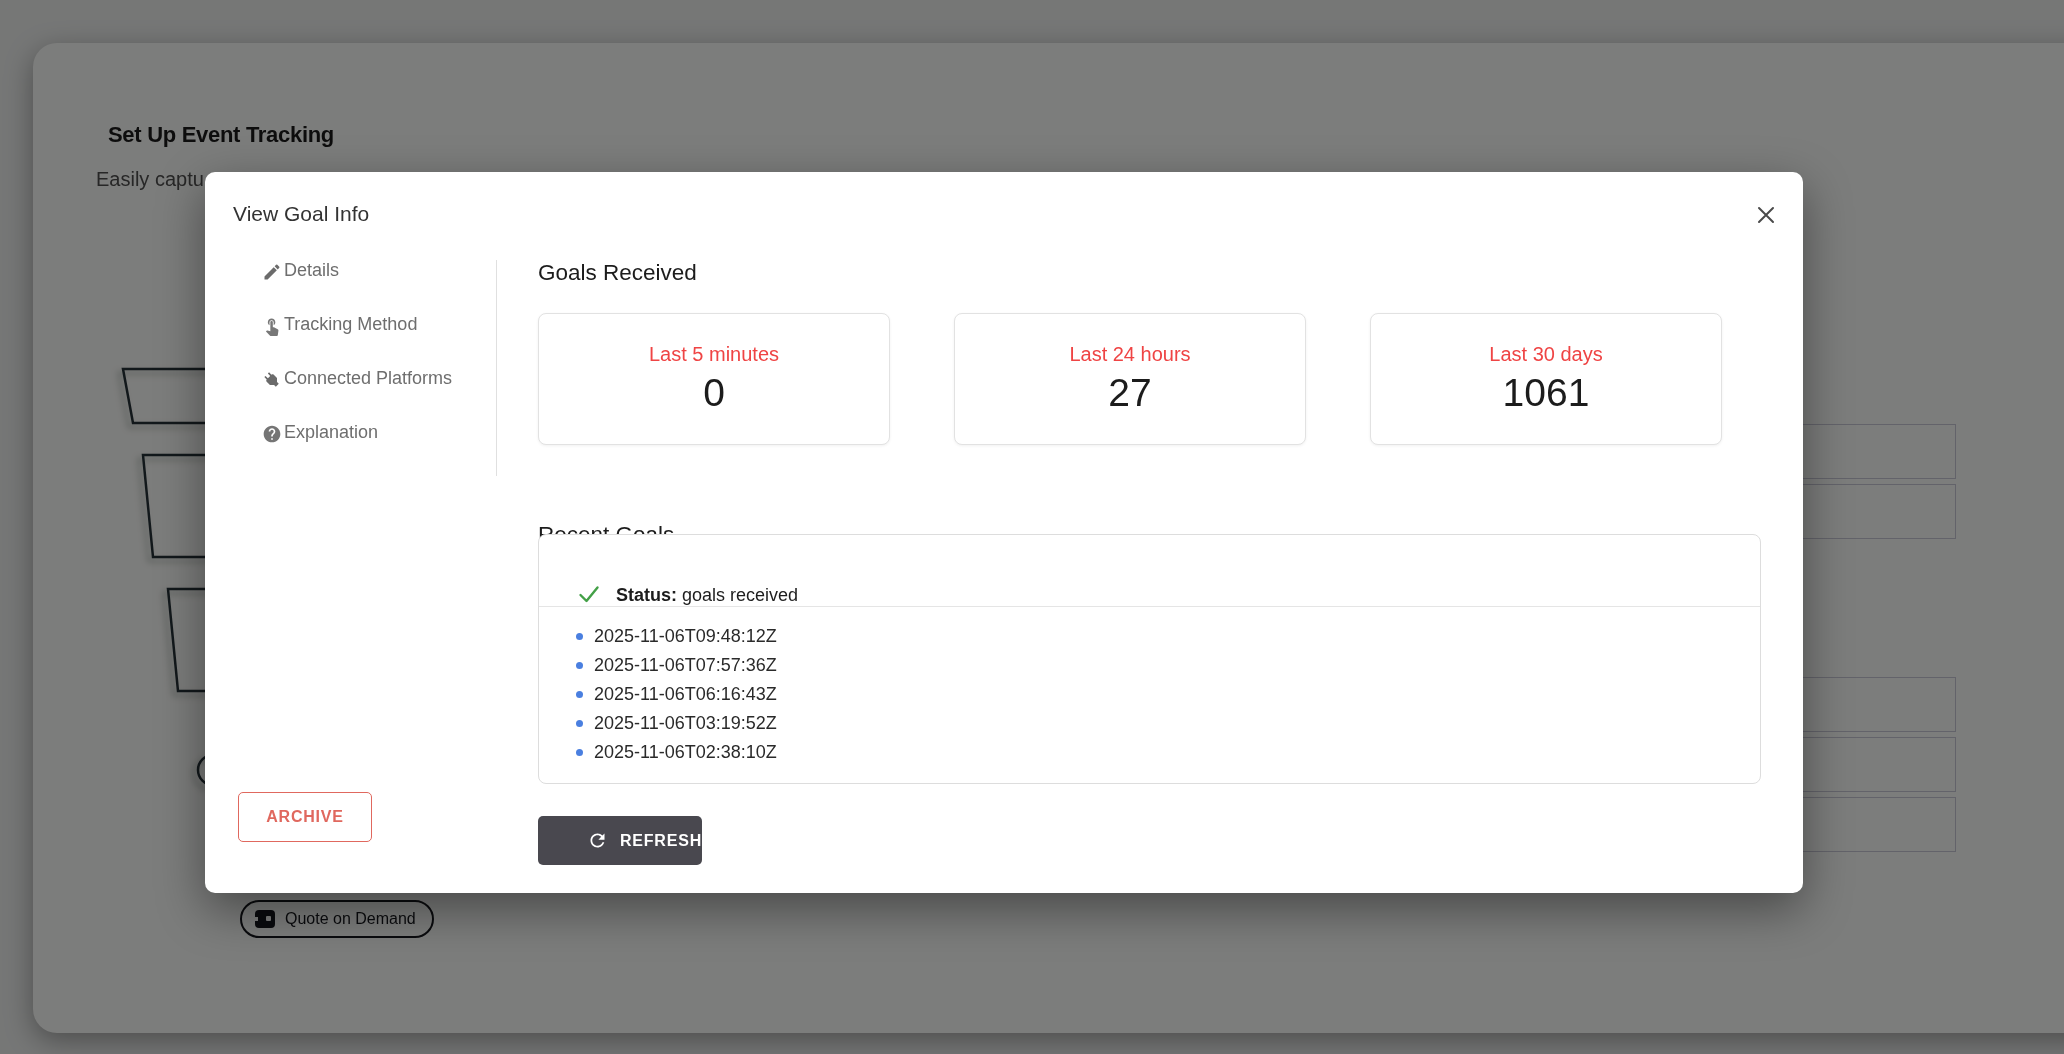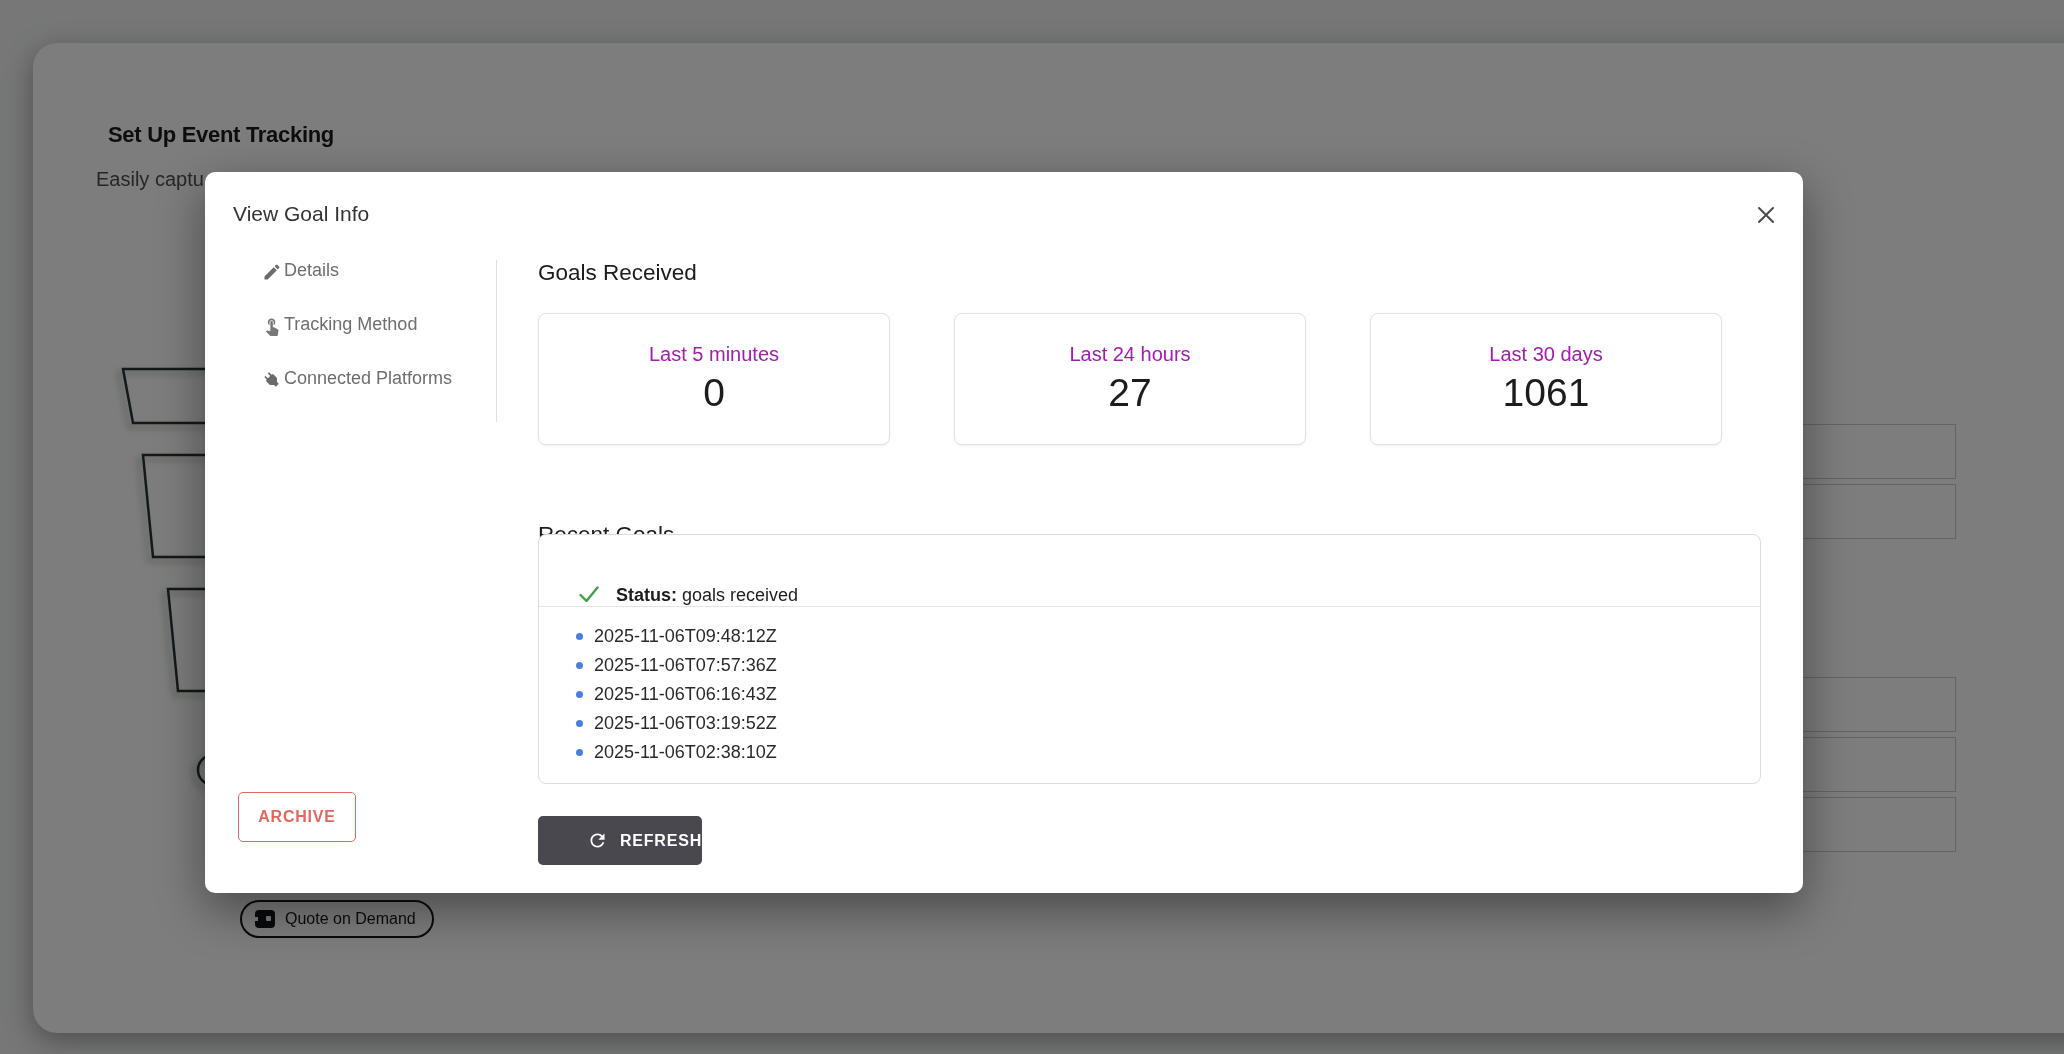--- a/index.html
+++ b/index.html
@@ -80,37 +80,37 @@
   
   .h-section { font-size: 22.5px; font-weight: 500; color: #1c1c1c; }
   .h-goals { left: 333px; top: 88px; }
   .cards { left: 333px; top: 141px; display: flex; gap: 64px; }
   .card {
     width: 352px; height: 132px;
     background: #fff; border: 1px solid #e2e2e2; border-radius: 8px;
     box-shadow: 0 1px 3px rgba(0,0,0,0.06);
     text-align: center;
   }
-  .card-label { margin-top: 29px; font-size: 20px; color: #a21caf; }
+  .card-label { margin-top: 29px; font-size: 20px; color: #ef4444; }
   .card-value { margin-top: 5px; font-size: 39px; font-weight: 500; color: #1c1c1c; }
 
   .h-recent { left: 333px; top: 311px; margin-top: 39px; }
   .recent-box {
     left: 333px; top: 362px; width: 1223px; height: 250px;
     background: #fff; border: 1px solid #dddddd; border-radius: 8px;
   }
   .status-row { height: 72px; display: flex; align-items: flex-end; gap: 15px; padding-left: 38px; border-bottom: 1px solid #e5e5e5; }
   .status-text { font-size: 18px; color: #1d1d1d; }
   .status-text b { font-weight: 700; }
   .goal-list { list-style: none; padding-top: 15px; }
   .goal-item { height: 29px; display: flex; align-items: center; gap: 11px; padding-left: 37px; font-size: 18px; color: #2a2a2a; }
   .bullet { width: 7px; height: 7px; border-radius: 50%; background: var(--bullet_blue); flex: 0 0 auto; }
 
   .archive-btn {
-    left: 33px; top: 620px; width: 118px; height: 50px;
+    left: 33px; top: 620px; width: 134px; height: 50px;
     background: #fff; border: 1px solid var(--danger_red); border-radius: 5px;
     color: var(--danger_red); font-family: "Liberation Sans", sans-serif;
     font-size: 16px; font-weight: 600; letter-spacing: 0.8px; cursor: pointer;
   }
   .refresh-btn {
     left: 333px; top: 644px; width: 164px; height: 49px;
     display: flex; align-items: center; justify-content: flex-end; gap: 12px;
     background: var(--dark_button); border: none; border-radius: 5px;
     color: #ffffff; font-family: "Liberation Sans", sans-serif;
     font-size: 16px; font-weight: 600; letter-spacing: 0.8px; cursor: pointer;
@@ -183,20 +183,28 @@
 
     <div class="side-item">
       <span class="icn">
         <svg width="20" height="20" viewBox="0 0 24 24" style="transform: rotate(-45deg)">
             <path fill="#6b6b6b" d="M16.01 7L16 3h-2v4h-4V3H8v4h-.01C7 6.99 6 7.99 6 8.99v5.49L9.5 18v3h5v-3l3.5-3.51v-5.5c0-1-1-2-1.99-1.99z"></path>
           </svg>
       </span>
       <span>Connected Platforms</span>
     </div>
 
+    <div class="side-item">
+      <span class="icn">
+        <svg width="20" height="20" viewBox="0 0 24 24">
+            <path fill="#757575" d="M12 2C6.48 2 2 6.48 2 12s4.48 10 10 10 10-4.48 10-10S17.52 2 12 2zm1 17h-2v-2h2v2zm2.07-7.75l-.9.92C13.45 12.9 13 13.5 13 15h-2v-.5c0-1.1.45-2.1 1.17-2.83l1.24-1.26c.37-.36.59-.86.59-1.41 0-1.1-.9-2-2-2s-2 .9-2 2H8c0-2.21 1.79-4 4-4s4 1.79 4 4c0 .88-.36 1.68-.93 2.25z"></path>
+          </svg>
+      </span>
+      <span>Explanation</span>
+    </div>
 
   </div>
 
   <div class="abs h-section h-goals">Goals Received</div>
 
   <div class="abs cards">
     <div class="card">
       <div class="card-label">Last 5 minutes</div>
       <div class="card-value">0</div>
     </div>

